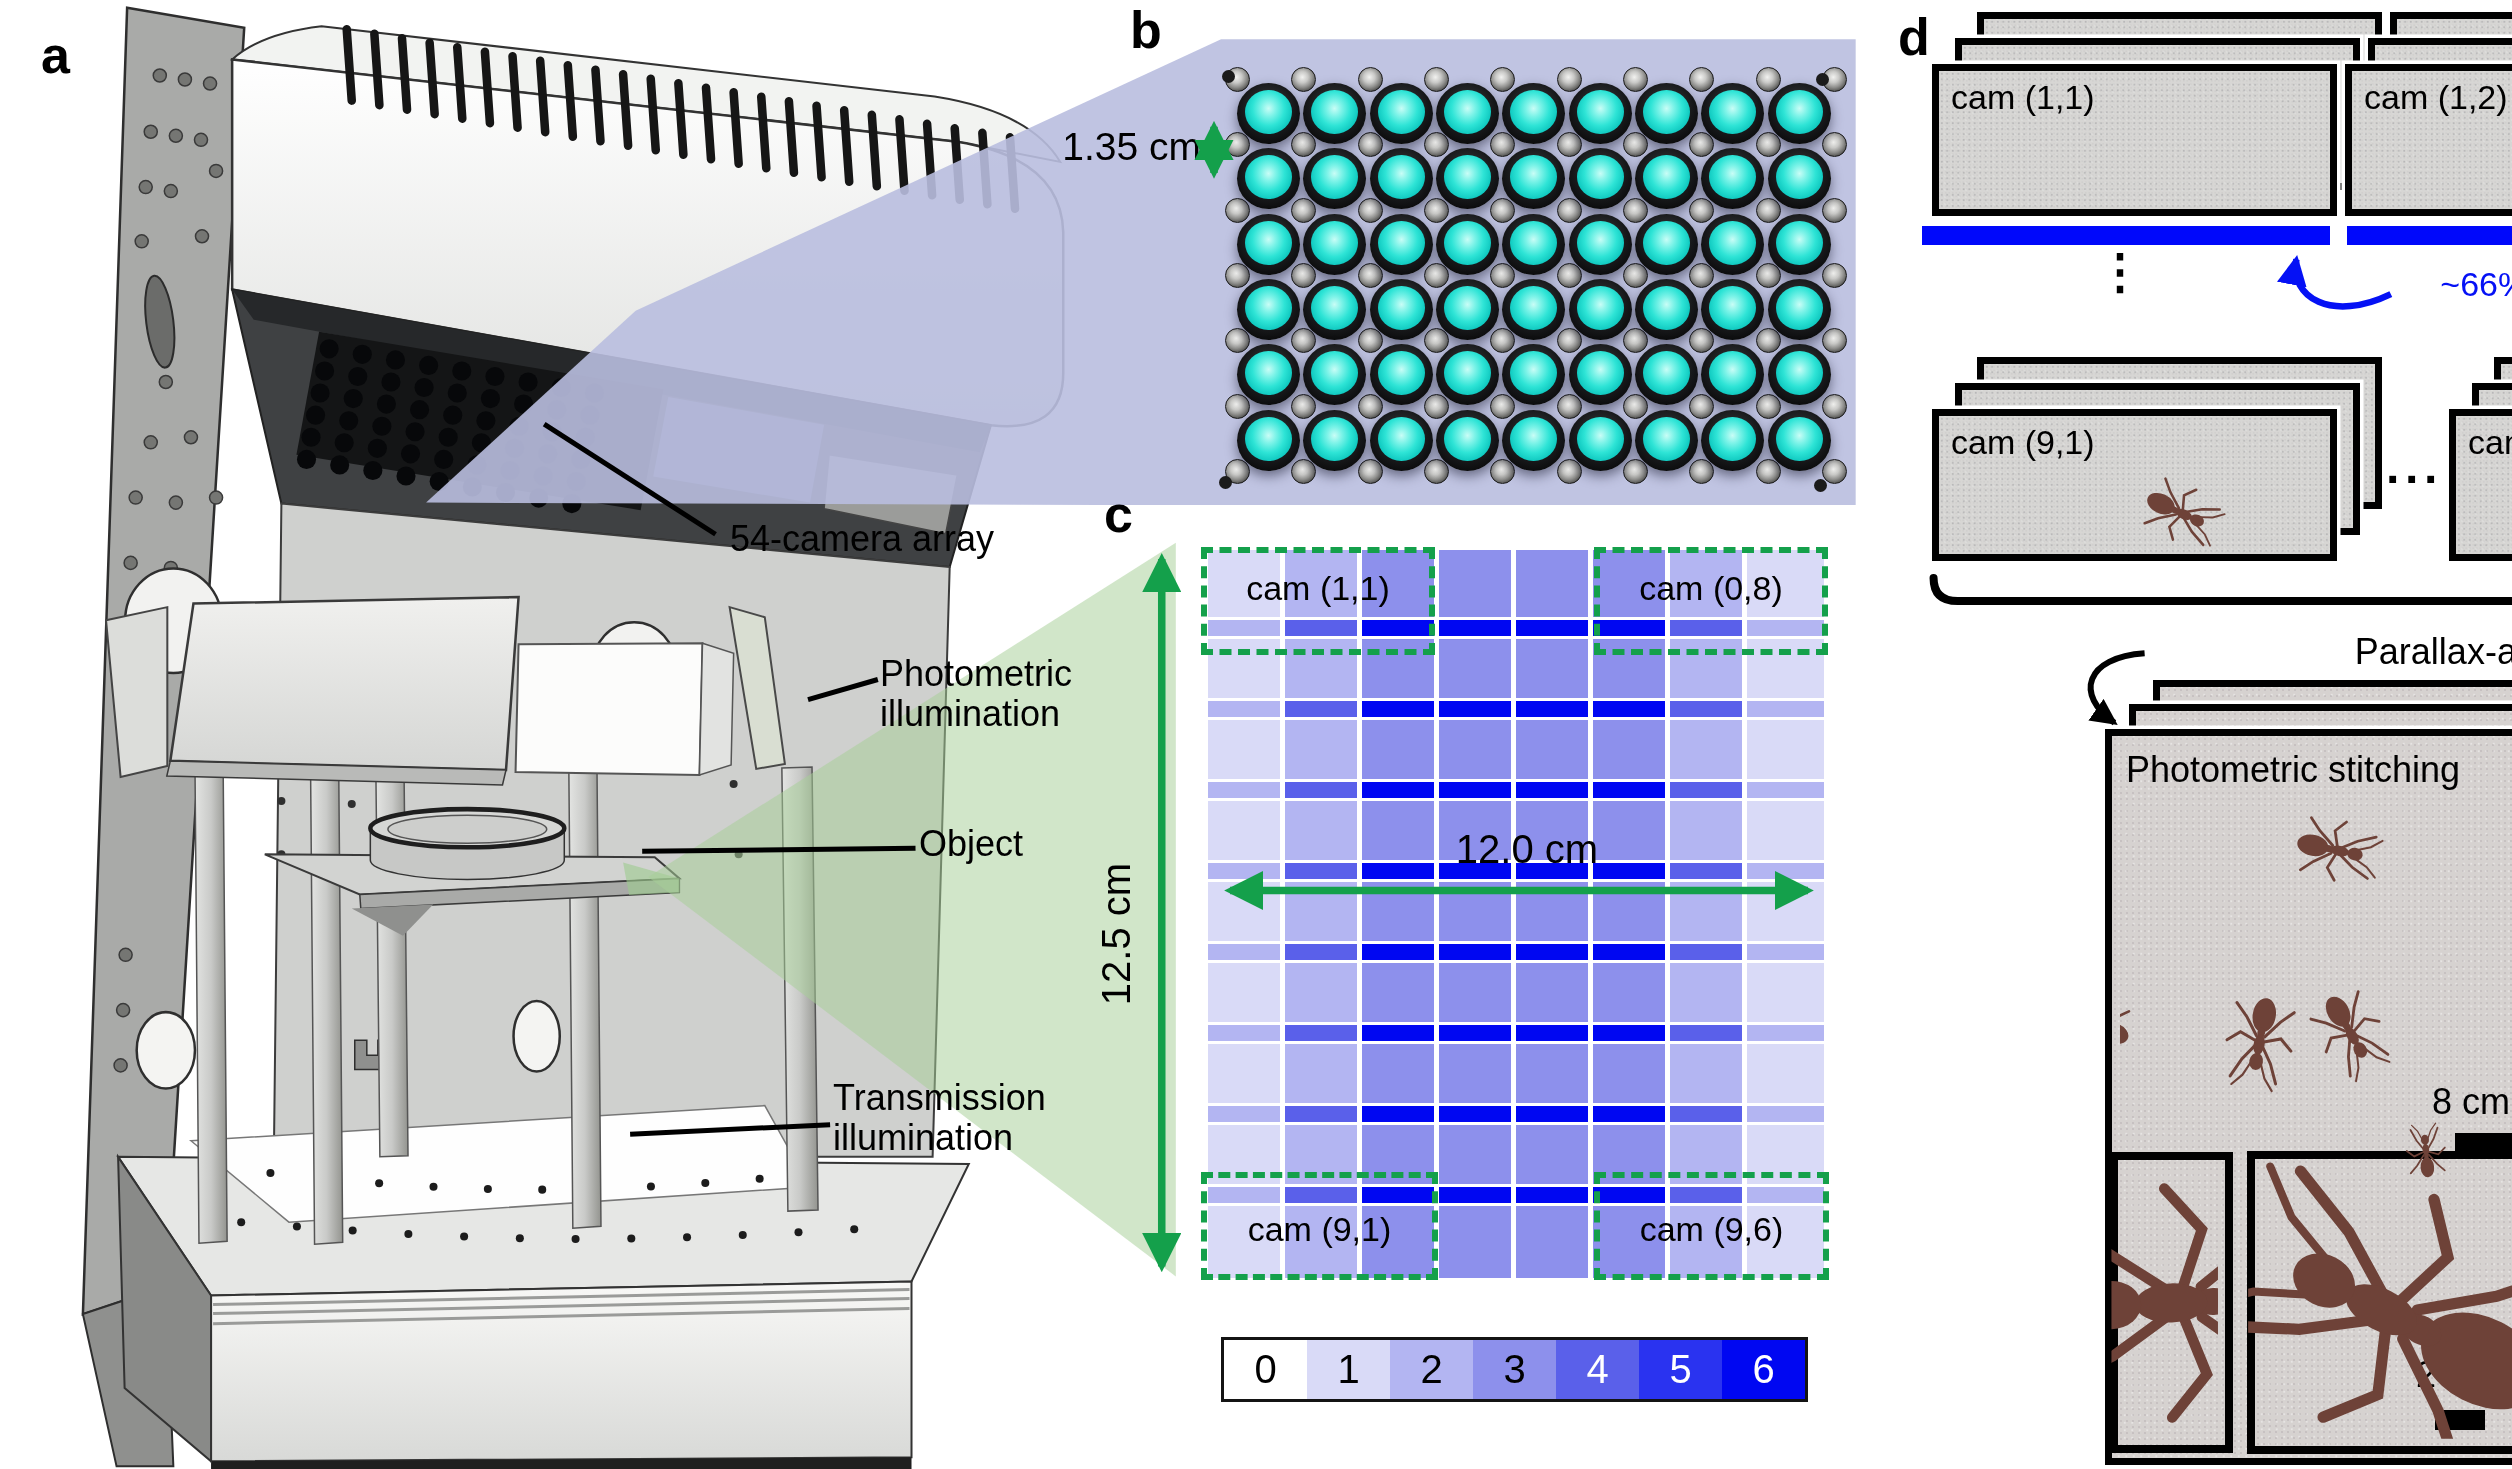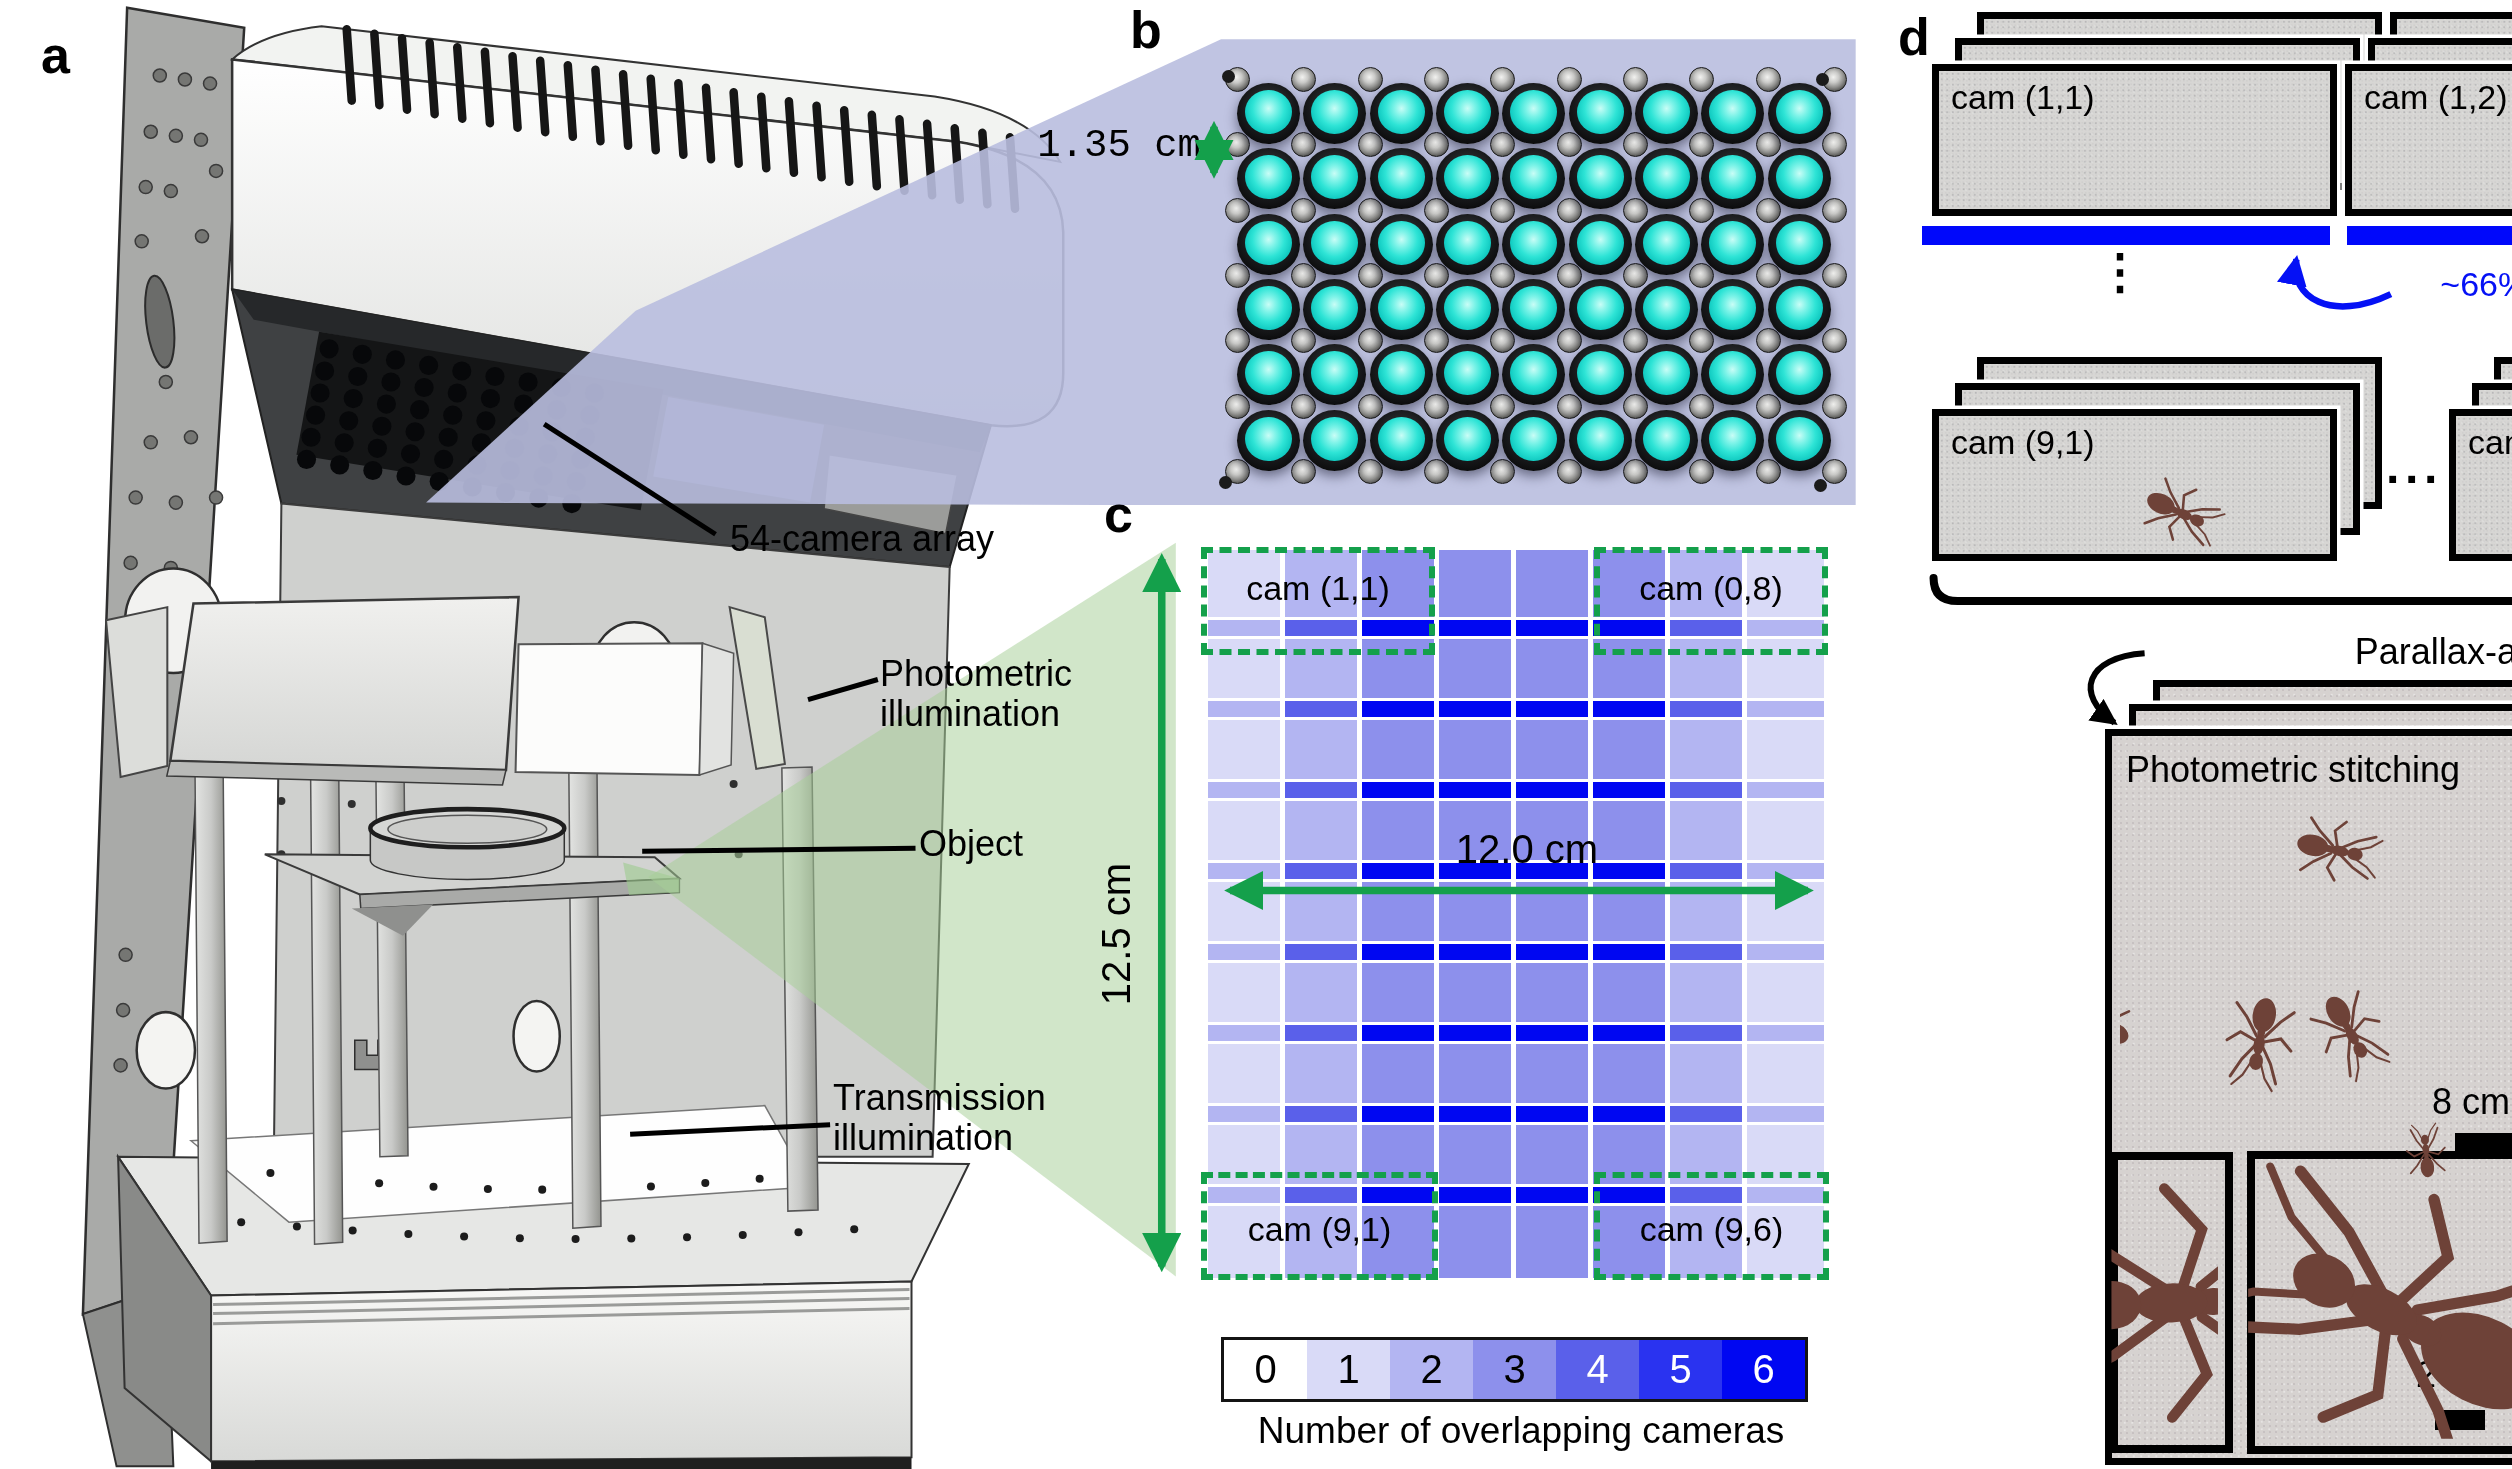--- a/index.html
+++ b/index.html
@@ -526,21 +526,21 @@
         <div class="abs" style="inset: 12% 13% 16%; border-radius: 50%; background: radial-gradient(at 50% 42%, rgb(201, 253, 246) 0%, rgb(125, 243, 232) 22%, rgb(46, 228, 214) 48%, rgb(15, 201, 192) 72%, rgb(10, 157, 155) 100%);"></div>
       </div>
       <div class="abs" style="left: 531px; top: 330px; width: 63px; height: 61px; border-radius: 50%; box-shadow: rgba(18, 20, 40, 0.5) 0px 5px 12px; background: radial-gradient(circle at 50% 40%, rgb(60, 63, 64) 0%, rgb(23, 24, 26) 55%, rgb(0, 0, 0) 100%);">
         <div class="abs" style="inset: 12% 13% 16%; border-radius: 50%; background: radial-gradient(at 50% 42%, rgb(201, 253, 246) 0%, rgb(125, 243, 232) 22%, rgb(46, 228, 214) 48%, rgb(15, 201, 192) 72%, rgb(10, 157, 155) 100%);"></div>
       </div>
       <div class="abs" style="left: -15px; top: -10px; width: 13px; height: 13px; border-radius: 50%; background: rgb(27, 27, 27);"></div>
       <div class="abs" style="left: 579px; top: -7px; width: 13px; height: 13px; border-radius: 50%; background: rgb(27, 27, 27);"></div>
       <div class="abs" style="left: -18px; top: 396px; width: 13px; height: 13px; border-radius: 50%; background: rgb(27, 27, 27);"></div>
       <div class="abs" style="left: 577px; top: 399px; width: 13px; height: 13px; border-radius: 50%; background: rgb(27, 27, 27);"></div>
     </div>
-  <div class="abs lbl" style="left:1020px;top:125px;width:181px;text-align:right;font-size:39px;font-family:Liberation Mono, monospace;">1.35 cm</div>
+  <div class="abs lbl" style="left:1020px;top:125px;width:181px;text-align:right;font-size:39px;">1.35 cm</div>
 
   <div id="heatmap" class="hm" style="left:1208px;top:550px;width:619px;height:729px;">
       <div class="hmrow" style="height: 67px; display: flex;">
         <div class="hmcell" style="width: 77px; height: 100%; background: rgb(217, 218, 247); border-right: 5px solid rgb(255, 255, 255);"></div>
         <div class="hmcell" style="width: 77px; height: 100%; background: rgb(179, 181, 242); border-right: 5px solid rgb(255, 255, 255);"></div>
         <div class="hmcell" style="width: 77px; height: 100%; background: rgb(141, 144, 236); border-right: 5px solid rgb(255, 255, 255);"></div>
         <div class="hmcell" style="width: 77px; height: 100%; background: rgb(141, 144, 236); border-right: 5px solid rgb(255, 255, 255);"></div>
         <div class="hmcell" style="width: 77px; height: 100%; background: rgb(141, 144, 236); border-right: 5px solid rgb(255, 255, 255);"></div>
         <div class="hmcell" style="width: 77px; height: 100%; background: rgb(141, 144, 236); border-right: 5px solid rgb(255, 255, 255);"></div>
         <div class="hmcell" style="width: 77px; height: 100%; background: rgb(179, 181, 242); border-right: 5px solid rgb(255, 255, 255);"></div>
@@ -723,21 +723,20 @@
 
   <div class="legendbox" style="left:1221px;top:1337px;" id="legend">
       <div class="legcell" style="background: rgb(255, 255, 255); color: rgb(0, 0, 0);">0</div>
       <div class="legcell" style="background: rgb(217, 218, 247); color: rgb(0, 0, 0);">1</div>
       <div class="legcell" style="background: rgb(179, 181, 242); color: rgb(0, 0, 0);">2</div>
       <div class="legcell" style="background: rgb(141, 144, 236); color: rgb(0, 0, 0);">3</div>
       <div class="legcell" style="background: rgb(90, 96, 234); color: rgb(255, 255, 255);">4</div>
       <div class="legcell" style="background: rgb(42, 51, 240); color: rgb(255, 255, 255);">5</div>
       <div class="legcell" style="background: rgb(0, 7, 242); color: rgb(255, 255, 255);">6</div>
     </div>
-  <div class="abs lbl ctr" style="left:1521px;top:1431px;font-size:37px;">Number of overlapping cameras</div>
 
   <div id="stacks">
       <div class="abs" style="left: 1932px; top: 11.6px; width: 457px; height: 204px;">
         <div class="frame noise" style="left: 45px; top: 0px; width: 405px; height: 152px;"></div>
         <div class="frame noise" style="left: 22.6px; top: 26px; width: 405px; height: 152px;"></div>
         <div class="frame noise" style="left: 0px; top: 52px; width: 405px; height: 152px;">
           <div class="framelabel">cam (1,1)</div>
         </div>
       </div>
       <div class="abs" style="left: 2345px; top: 11.6px; width: 457px; height: 204px;">

